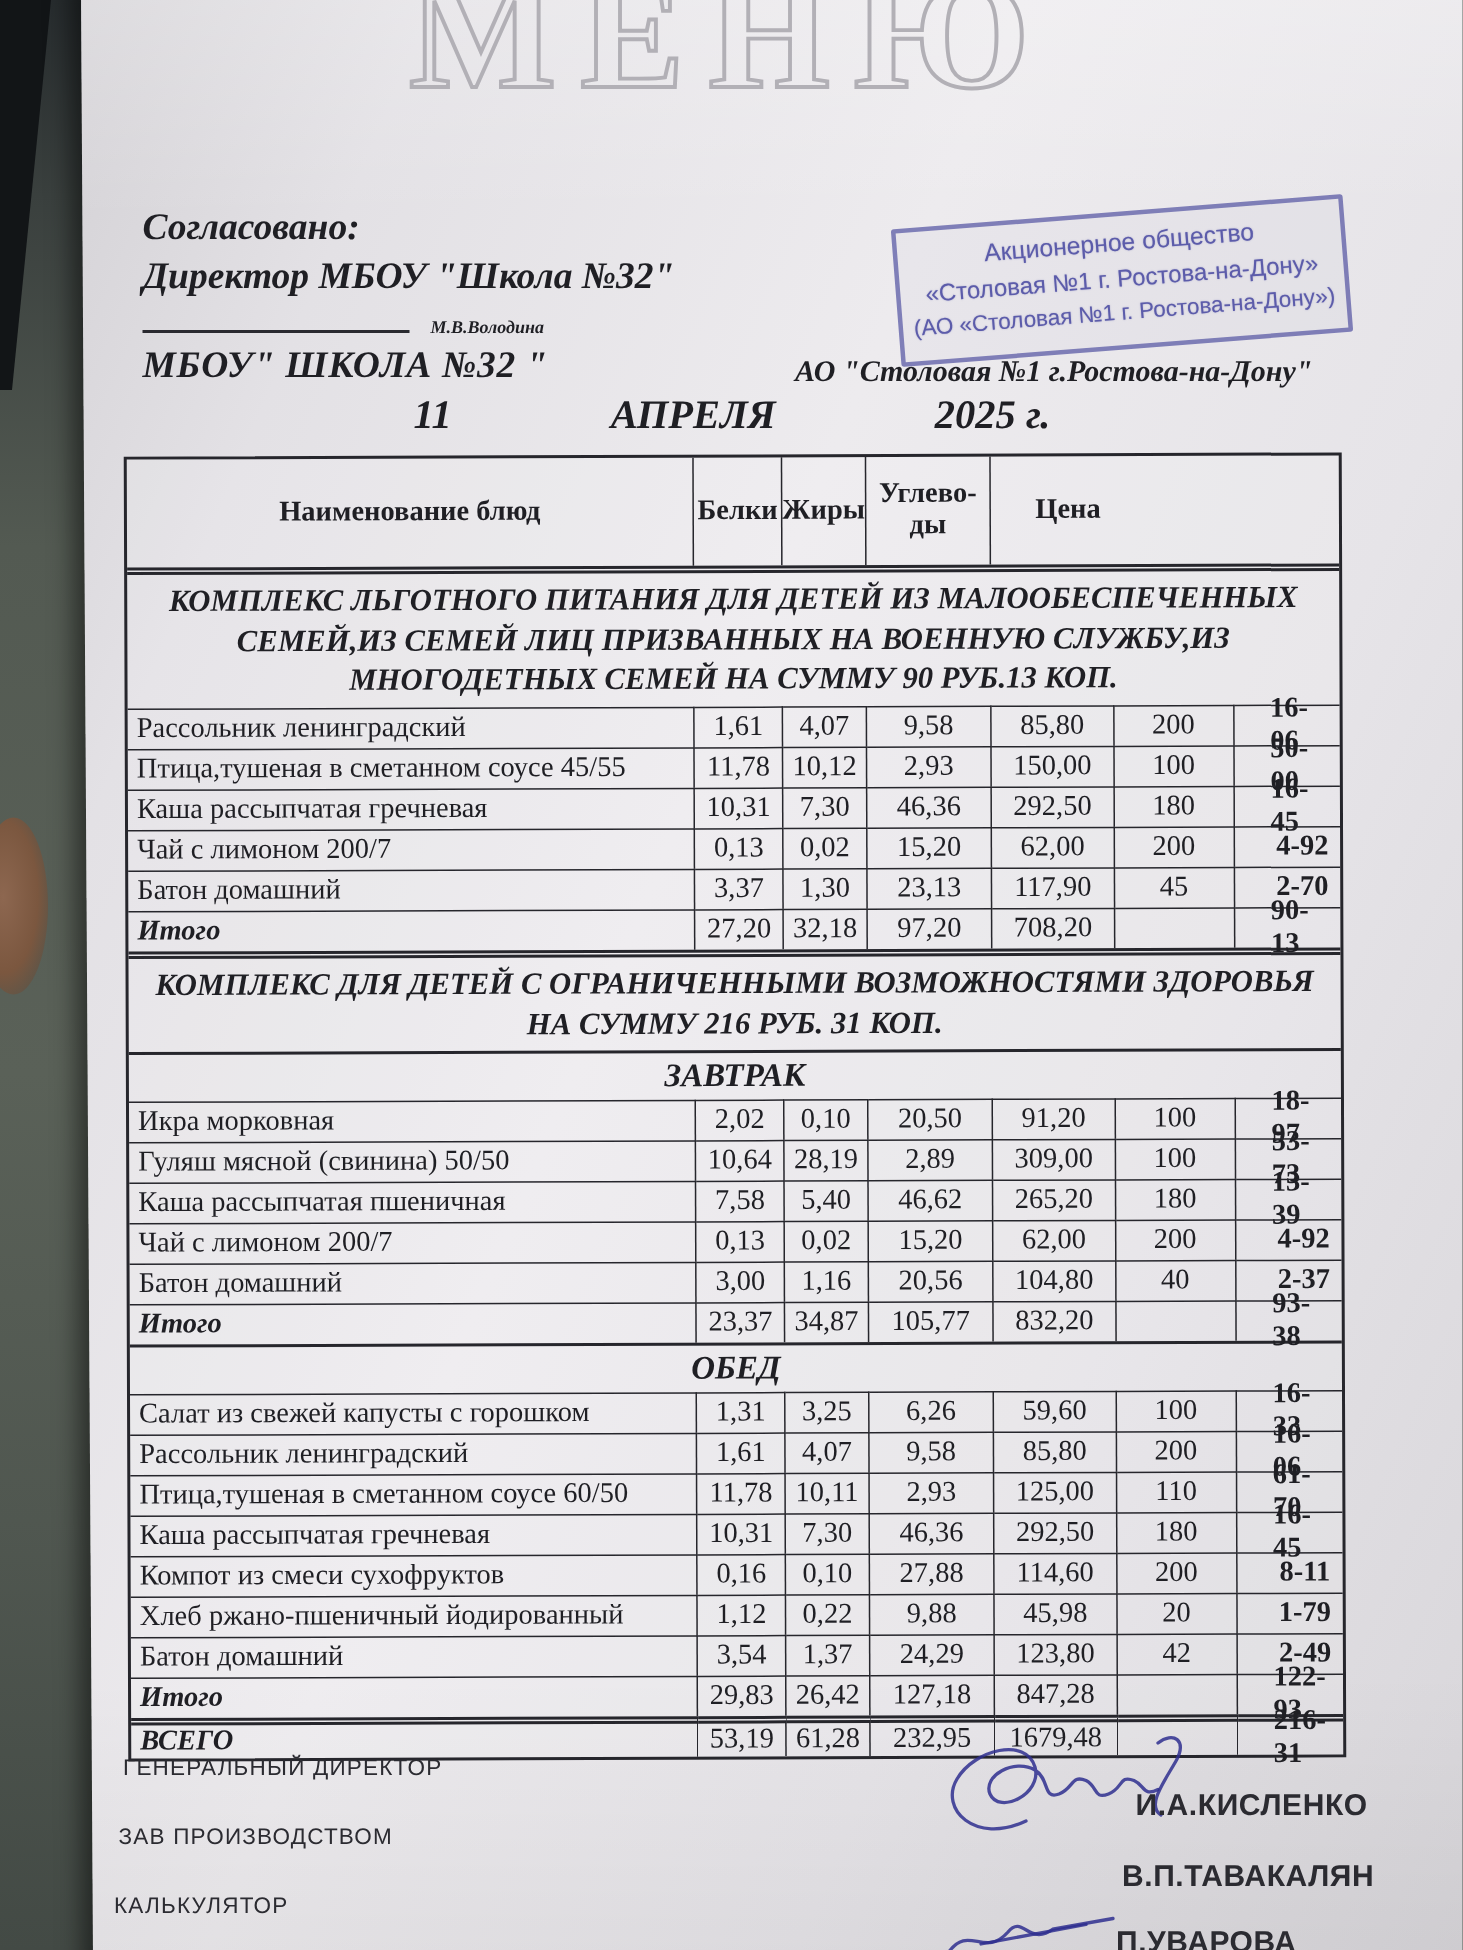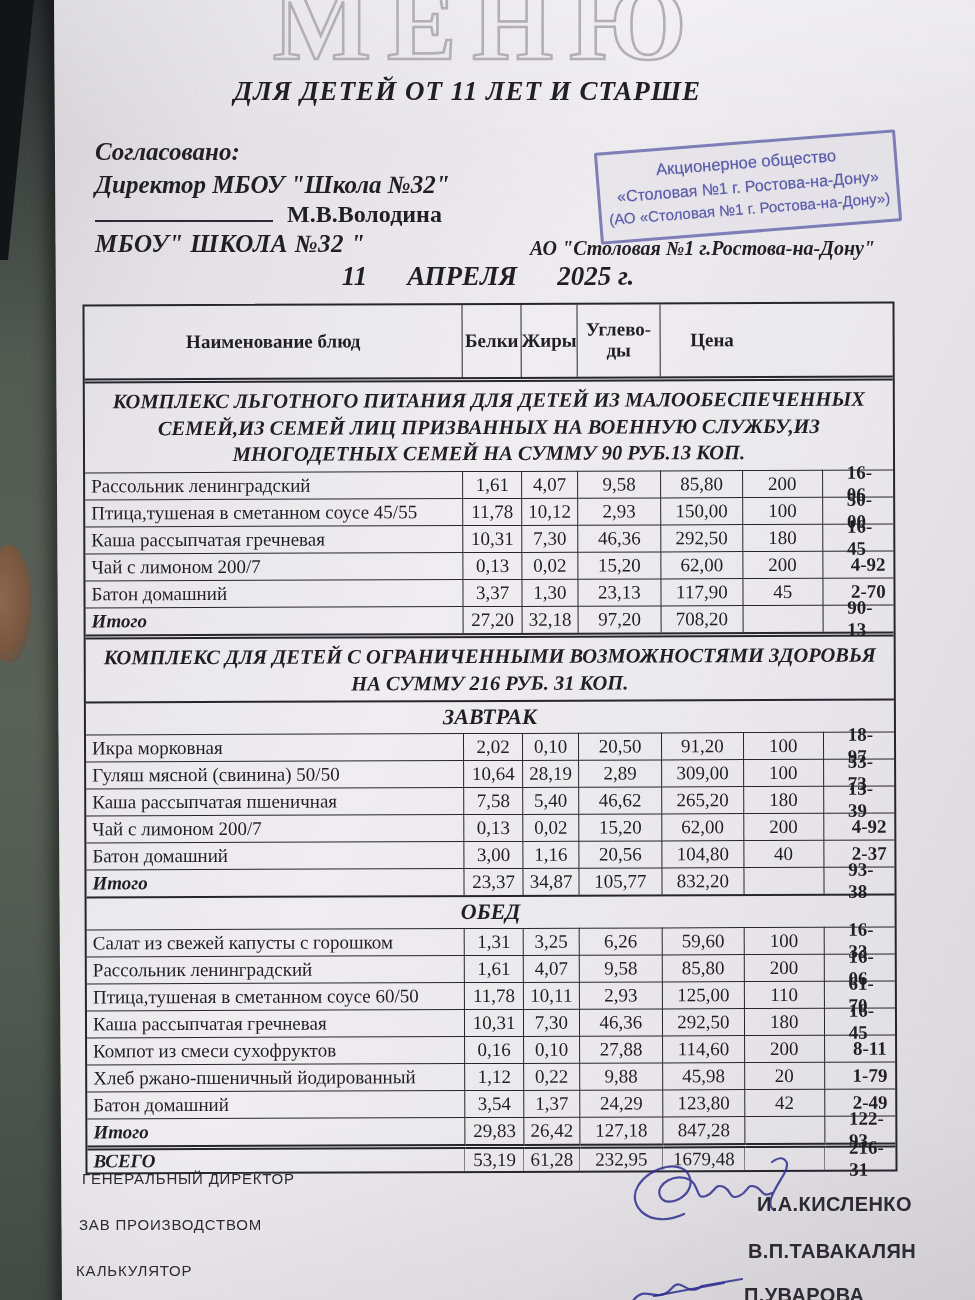--- a/index.html
+++ b/index.html
@@ -43,40 +43,40 @@
     color:transparent;-webkit-text-stroke:2.6px #b2b0b6;
     font-family:"Liberation Serif", serif;
   }
   .menu-subtitle{
     position:absolute;left:0;right:40px;top:76px;text-align:center;
     font-size:27px;font-weight:bold;font-style:italic;letter-spacing:1px;
   }
   .agreed,.director-line{position:absolute;font-size:25px;font-weight:bold;font-style:italic;}
   .agreed{left:95px;top:138px;}
   .director-line{left:95px;top:171px;}
-  .sign-line{position:absolute;left:95px;top:200px;font-size:24px;font-weight:bold;}
+  .sign-line{position:absolute;left:95px;top:200px;font-size:12px;font-weight:bold;font-style:italic;}
   .sign-line .rule{display:inline-block;width:178px;border-bottom:2.2px solid #2a2a30;height:20px;margin-right:14px;}
   .school-name{position:absolute;left:95px;top:230px;font-size:25px;font-weight:bold;font-style:italic;letter-spacing:.5px;}
   .canteen-name{position:absolute;left:530px;top:237px;font-size:20px;font-weight:bold;font-style:italic;white-space:nowrap;}
   .stamp{
     position:absolute;left:597px;top:141px;width:302px;height:92px;
     border:3px solid rgba(86,86,164,.72);border-radius:2px;
     transform:rotate(-4.5deg);
     color:#5c5caa;text-align:center;
     font-family:"Liberation Sans", sans-serif;
     padding-top:7px;box-sizing:border-box;
     text-shadow:0 0 1px rgba(92,92,170,.55);
     background:rgba(120,120,190,.04);
   }
   .stamp .s1{font-size:16.5px;line-height:1.45;}
   .stamp .s2{font-size:16px;line-height:1.45;}
   .stamp .s3{font-size:15px;line-height:1.5;}
   .date-line{
     position:absolute;left:84px;top:261px;width:808px;
-    display:flex;justify-content:center;gap:40px;
+    display:flex;justify-content:center;gap:106px;
     font-size:27px;font-weight:bold;font-style:italic;
   }
 
   
   .menu-table{
     position:absolute;left:84px;top:303px;width:808px;
     border:2.2px solid #26262c;
     transform:rotate(-0.2deg);
     background:rgba(255,255,255,.12);
   }
@@ -128,21 +128,20 @@
 
 <div class="bg-strip"></div>
 <div class="bg-wedge"></div>
 <div class="finger"></div>
 
 <div class="paper"></div>
 
 <div class="content">
 
   <div class="menu-title">МЕНЮ</div>
-  <div class="menu-subtitle">ДЛЯ ДЕТЕЙ ОТ 11 ЛЕТ И СТАРШЕ</div>
 
   <div class="agreed">Согласовано:</div>
   <div class="director-line">Директор МБОУ "Школа №32"</div>
   <div class="sign-line">
     <span class="rule"></span><span>М.В.Володина</span>
   </div>
 
   <div class="school-name">МБОУ" ШКОЛА №32 "</div>
   <div class="canteen-name">АО  "Столовая №1 г.Ростова-на-Дону"</div>
 

